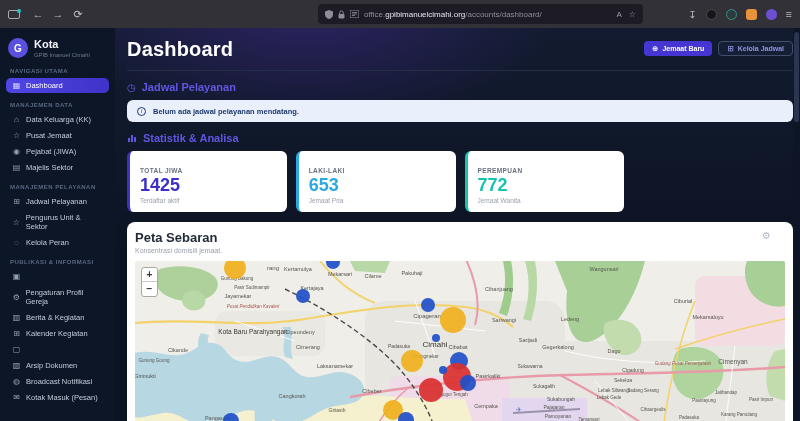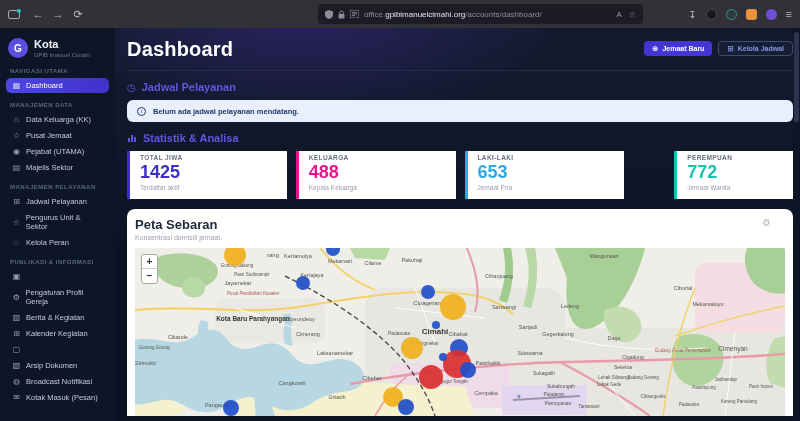--- a/index.html
+++ b/index.html
@@ -61,35 +61,35 @@
   .sec-head{display:flex;align-items:center;gap:6px;margin-top:10px;color:#6156e2;
     font-size:11px;font-weight:bold;}
   .sec-head .si{font-size:10px;}
   .alert{width:666px;height:22px;margin-top:7px;background:#e9f0fb;border-radius:6px;
     display:flex;align-items:center;gap:7px;padding:0 10px;}
   .alert .ai{width:9px;height:9px;border:1px solid #1d3a6e;border-radius:50%;color:#1d3a6e;
     font-size:6px;display:flex;align-items:center;justify-content:center;font-style:italic;flex:0 0 auto;}
   .alert span.txt{color:#1d3a6e;font-size:7.5px;font-weight:600;}
 
   .stats-row{width:666px;display:grid;grid-template-columns:repeat(4,1fr);gap:9px;margin-top:7px;}
-  .stat-card{background:#fff;border-radius:0;border-left:3px solid #888;padding:3px 10px 8px;}
+  .stat-card{background:#fff;border-radius:6px;border-left:3px solid #888;padding:16px 10px 8px;}
   .stat-label{color:#68707e;font-size:6.5px;letter-spacing:.06em;font-weight:bold;}
   .stat-value{font-size:18px;font-weight:800;margin-top:2px;line-height:1.05;}
   .stat-sub{color:#9aa1ac;font-size:6.5px;margin-top:2px;}
 
   .map-card{width:666px;margin-top:10px;background:#fff;border-radius:8px 8px 0 0;padding:8px 8px 0;}
   .map-card-head{display:flex;align-items:flex-start;}
   .map-title{color:#222b38;font-size:13px;font-weight:bold;}
   .map-sub{color:#9aa1ac;font-size:7px;margin-top:2px;}
   .map-gear{margin-left:auto;color:#b3b9c4;font-size:10px;margin-right:14px;}
 
   .map{position:relative;width:650px;height:168px;margin-top:7px;overflow:hidden;border-radius:2px;background:#efeee8;}
   .map svg.base{position:absolute;left:0;top:0;}
   .map-label{position:absolute;transform:translate(-50%,-50%);color:#56564e;white-space:nowrap;pointer-events:none;}
-  .map-label.city{color:#373732;font-weight:bold;}
+  .map-label.city{color:#373732;font-weight:normal;}
   .map-label.mil{color:#a65a52;font-style:italic;}
   .marker-layer{position:absolute;left:0;top:0;}
   .zoomctl{position:absolute;left:6px;top:6px;width:17px;background:#fff;border:1px solid #a9a9a4;
     border-radius:3px;overflow:hidden;z-index:5;}
   .zoomctl div{height:14px;display:flex;align-items:center;justify-content:center;
     font-size:10px;font-weight:bold;color:#333;}
   .zoomctl div:first-child{border-bottom:1px solid #ccc;}
   .plane{position:absolute;transform:translate(-50%,-50%);color:#6b74c9;font-size:7px;pointer-events:none;}
 </style>
 </head>
@@ -150,21 +150,21 @@
         <div class="nav-item">
           <span class="nav-icon">⌂</span>
           <span>Data Keluarga (KK)</span>
         </div>
         <div class="nav-item">
           <span class="nav-icon">☆</span>
           <span>Pusat Jemaat</span>
         </div>
         <div class="nav-item">
           <span class="nav-icon">◉</span>
-          <span>Pejabat (UTAMA)</span>
+          <span>Pejabat (JIWA)</span>
         </div>
         <div class="nav-item">
           <span class="nav-icon">▤</span>
           <span>Majelis Sektor</span>
         </div>
         <div class="nav-section-label">MANAJEMEN PELAYANAN</div>
         <div class="nav-item">
           <span class="nav-icon">⊞</span>
           <span>Jadwal Pelayanan</span>
         </div>
@@ -244,31 +244,26 @@
           <rect x="7" y="4" width="2" height="5" fill="#6156e2"></rect>
       </svg>
       <span>Statistik &amp; Analisa</span>
     </div>
     <div class="stats-row" id="stats-row">
         <div class="stat-card" style="border-left-color: rgb(61, 47, 200);">
           <div class="stat-label">TOTAL JIWA</div>
           <div class="stat-value" style="color: rgb(61, 47, 200);">1425</div>
           <div class="stat-sub">Terdaftar aktif</div>
         </div>
-        <div class="stat-card" style="border-left-color: rgb(232, 18, 138);">
-          <div class="stat-label">KELUARGA</div>
-          <div class="stat-value" style="color: rgb(232, 18, 138);">488</div>
-          <div class="stat-sub">Kepala Keluarga</div>
-        </div>
         <div class="stat-card" style="border-left-color: rgb(43, 170, 226);">
           <div class="stat-label">LAKI-LAKI</div>
           <div class="stat-value" style="color: rgb(43, 170, 226);">653</div>
           <div class="stat-sub">Jemaat Pria</div>
         </div>
-        <div class="stat-card" style="border-left-color: rgb(23, 196, 173); margin-left: 41px;">
+        <div class="stat-card" style="border-left-color: rgb(23, 196, 173);">
           <div class="stat-label">PEREMPUAN</div>
           <div class="stat-value" style="color: rgb(23, 196, 173);">772</div>
           <div class="stat-sub">Jemaat Wanita</div>
         </div>
       </div>
 
     <div class="map-card">
       <div class="map-card-head">
         <div>
           <div class="map-title">Peta Sebaran</div>

